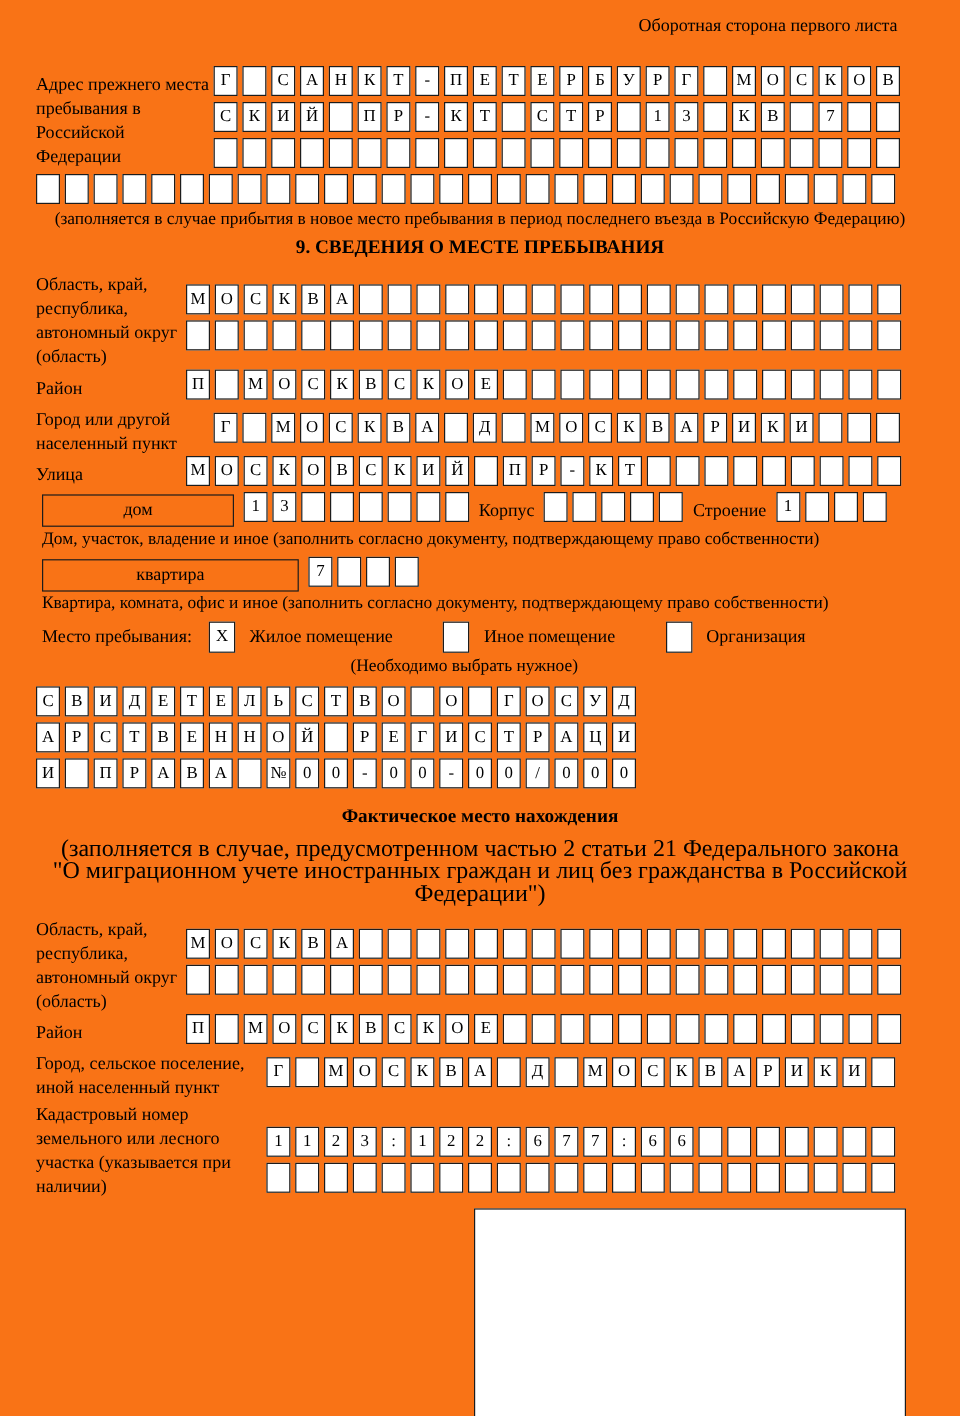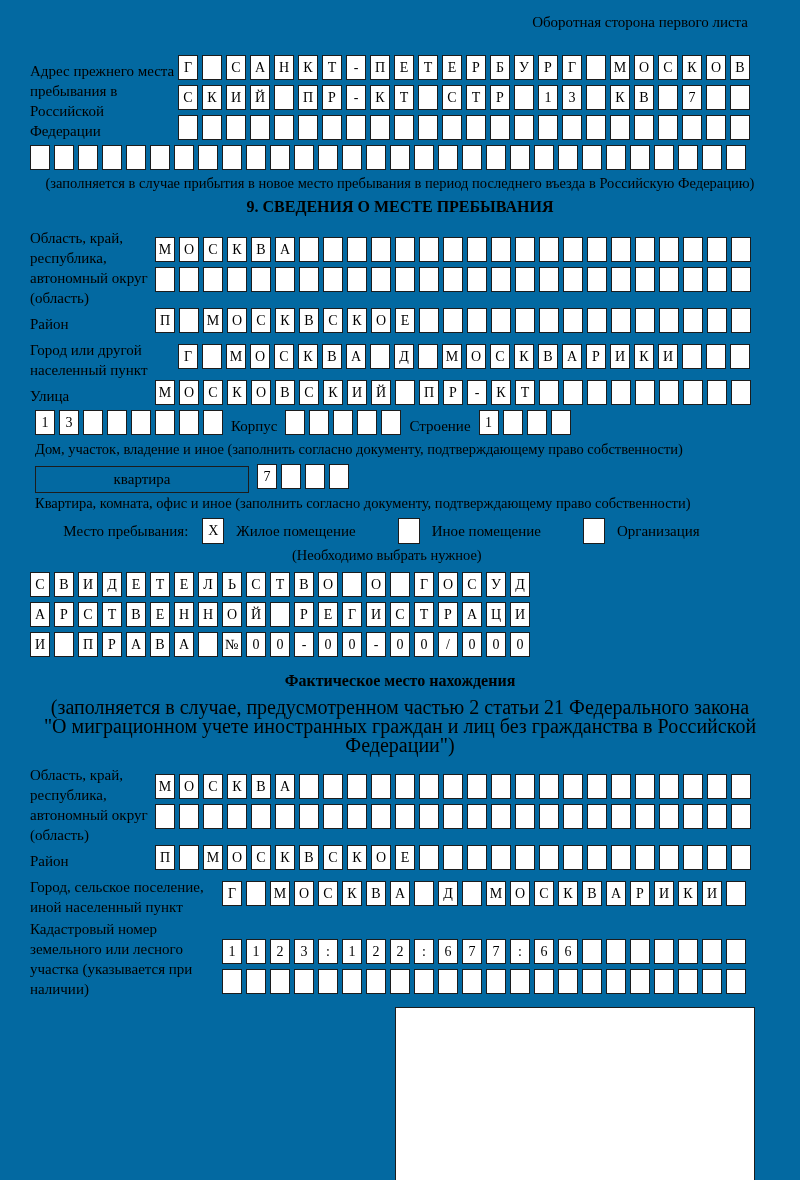--- a/index.html
+++ b/index.html
@@ -1,18 +1,18 @@
 <!DOCTYPE html>
 <html><head>
 <meta charset="utf-8">
 <style>
   html,body{margin:0;padding:0;background:#fff;}
   .page{
     width:800px;height:1180px;box-sizing:border-box;position:relative;
-    padding:14px 30px 0 30px;overflow:hidden;color:#000;background:#0369a1;
+    padding:14px 30px 0 30px;overflow:hidden;color:#000;background:#f97316;
     font-family:"Liberation Serif","DejaVu Serif",serif;font-size:15px;
   }
   .corner{text-align:right;padding-right:22px;font-size:15px;margin-bottom:24px;}
   .frow{display:flex;align-items:center;}
   .flabel{flex:0 0 auto;line-height:20px;padding-top:2px;}
   .w148{width:148px;}
   .w125{width:125px;}
   .w220{width:220px;}
   .w192{width:192px;}
   .rows{flex:1 1 auto;}
@@ -26,21 +26,21 @@
   .center-note{text-align:center;font-size:14.5px;margin:0 0 6px 0;}
   .sec-title{text-align:center;font-weight:bold;font-size:16px;margin:4px 0 10px 0;}
   .wide-cell{
     box-sizing:border-box;height:27px;border:1.6px solid #1c1c1c;
     display:flex;align-items:center;justify-content:center;font-size:15px;flex:0 0 auto;
   }
   .house-wide{width:160px;margin-right:8px;}
   .apt-wide{width:214px;margin-right:8px;}
   .inline-label{padding:3px 8px 0 8px;white-space:nowrap;flex:0 0 auto;}
   .caption{font-size:14.5px;margin:1px 0 6px 5px;}
-  .stay-row{align-items:center;margin:4px 0 3px 5px;justify-content:center;}
+  .stay-row{align-items:center;margin:4px 0 3px 5px;}
   .stay-label{margin-right:14px;}
   .opt-label{margin:0 42px 0 12px;}
   .chk{width:22px;height:26px;}
   .stay-hint{margin:0 0 8px 262px;font-size:14.5px;}
   .fact-title{text-align:center;font-weight:bold;font-size:16px;margin:10px 0 8px 0;}
   .fact-note{text-align:center;font-size:20px;line-height:19px;margin-bottom:8px;}
   .cad-rows{margin-top:22px;}
   .stamp-box{
     width:360px;height:178px;border:1.7px solid #1c1c1c;box-sizing:border-box;
     margin:8px 0 6px 365px;background:#fff;
@@ -318,20 +318,21 @@
         <span class="cell"></span>
         <span class="cell"></span>
         <span class="cell"></span>
         <span class="cell"></span>
         <span class="cell"></span>
         <span class="cell"></span>
       </div>
   </div>
 
   <div class="frow" style="margin-left:5px;">
+    <div class="wide-cell house-wide">дом</div>
     <div class="boxrow">
         <span class="cell">1</span>
         <span class="cell">3</span>
         <span class="cell"></span>
         <span class="cell"></span>
         <span class="cell"></span>
         <span class="cell"></span>
         <span class="cell"></span>
         <span class="cell"></span>
       </div>

